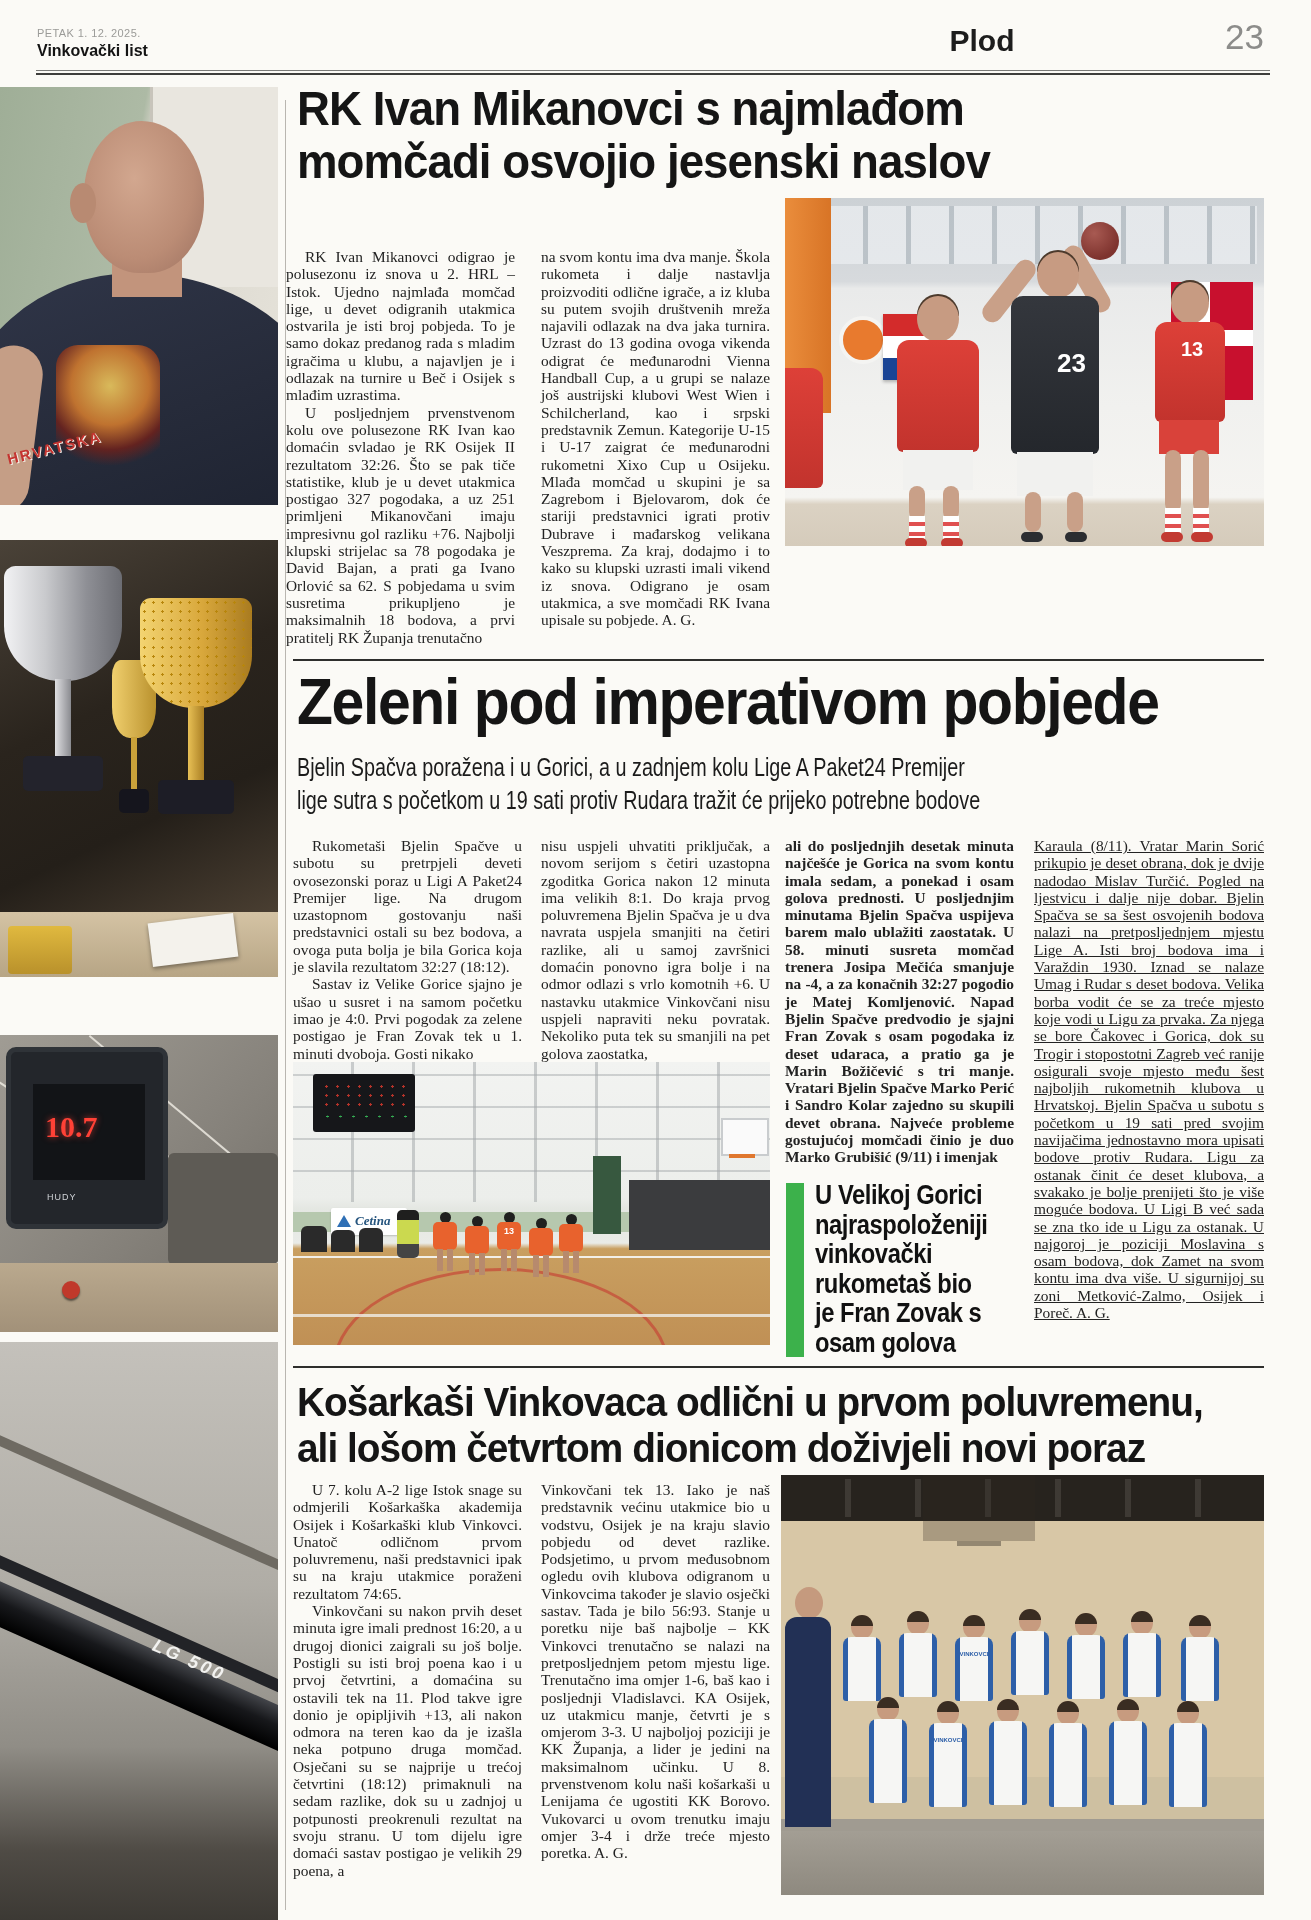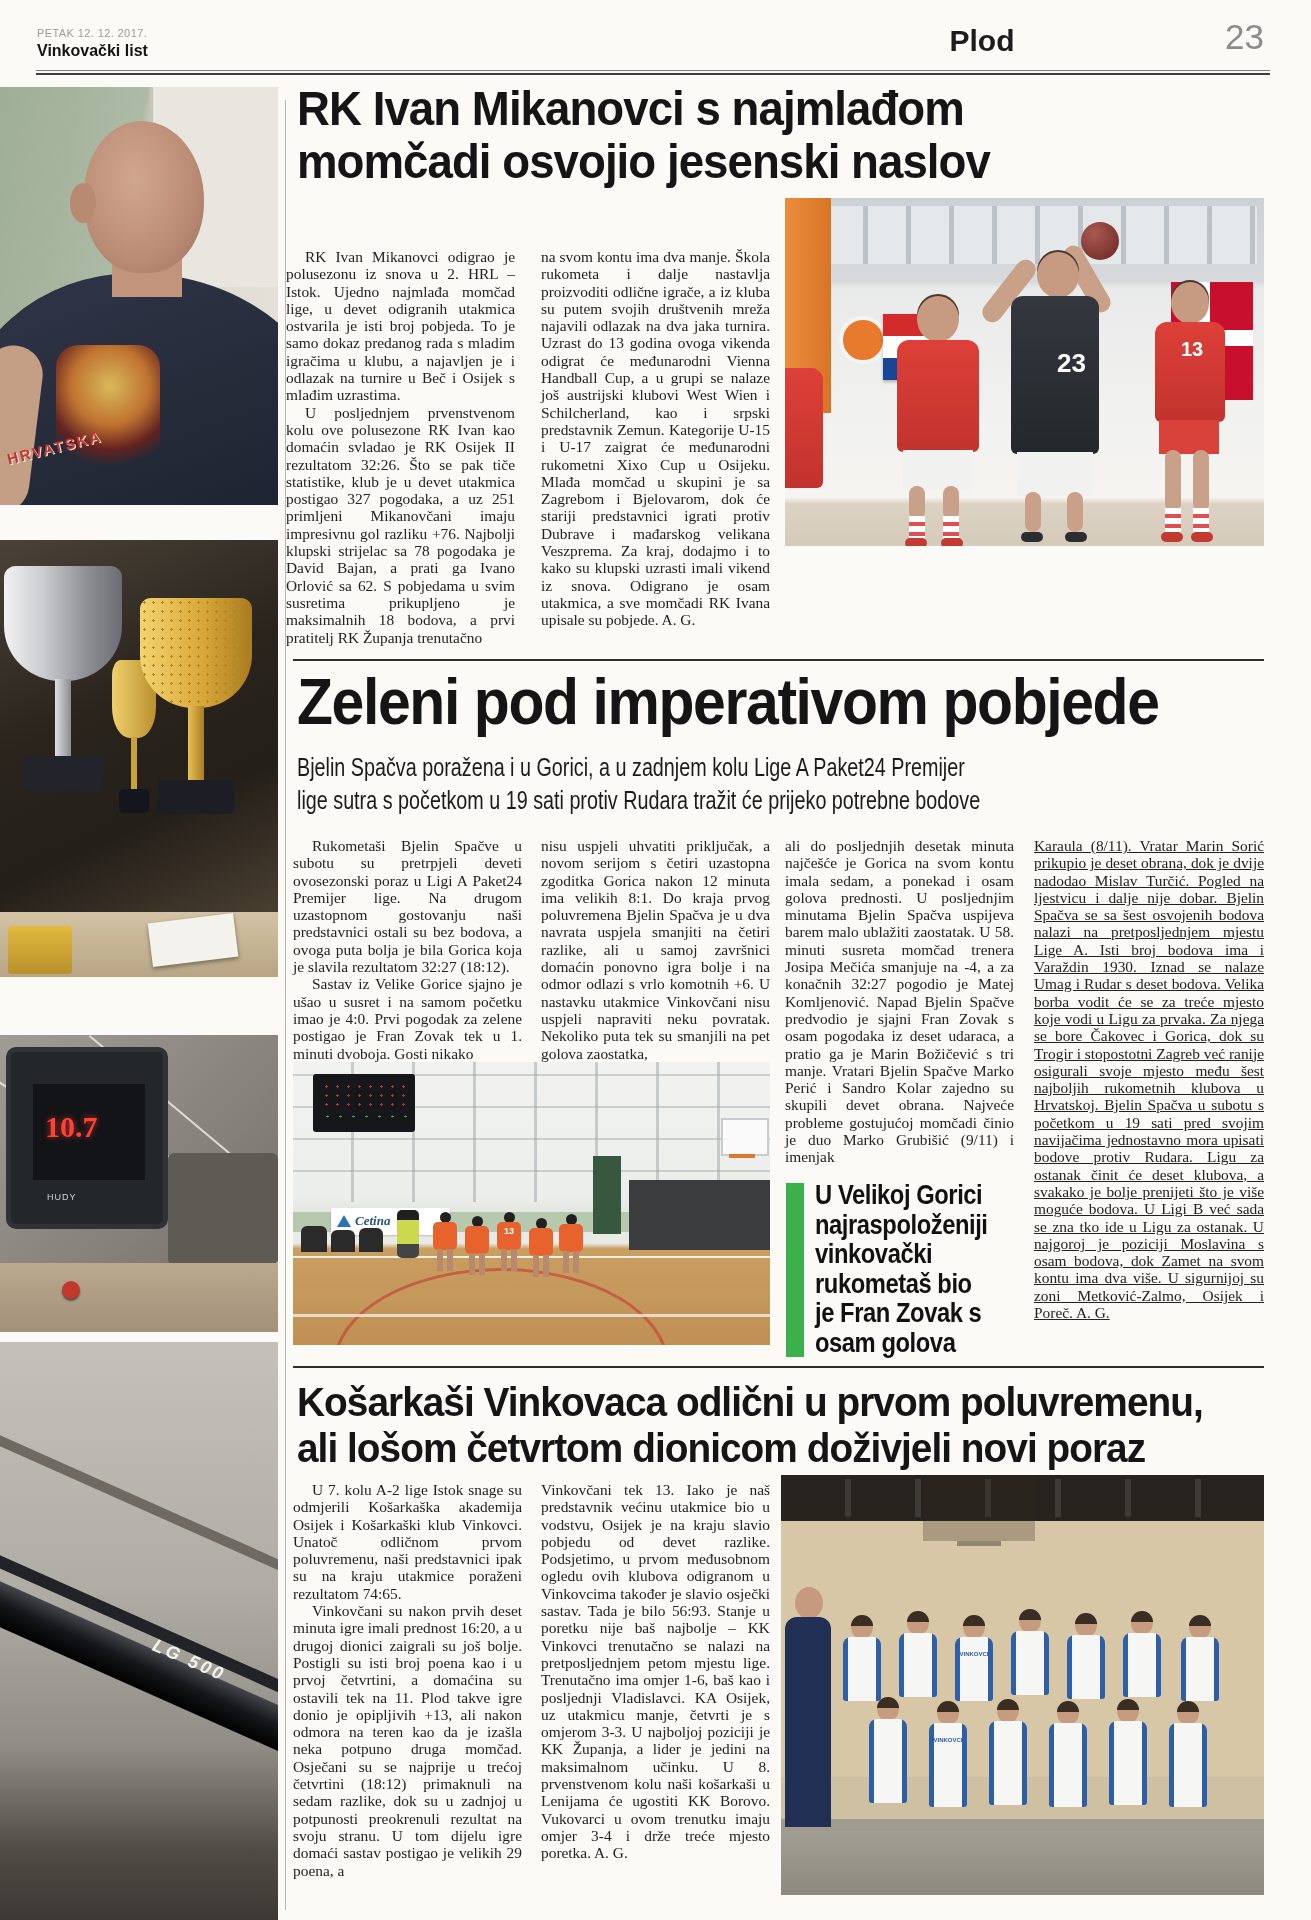--- a/index.html
+++ b/index.html
@@ -134,21 +134,21 @@
              background:repeating-linear-gradient(90deg,rgba(0,0,0,0) 0 58px,rgba(148,153,156,.55) 58px 61px),
                         repeating-linear-gradient(0deg,rgba(0,0,0,0) 0 30px,rgba(148,153,156,.5) 30px 32px);}
   .gym-band{left:0;top:150px;width:477px;height:20px;background:#b6c8ae;}
   .gym-curtain{left:300px;top:94px;width:28px;height:78px;background:#37583f;}
   .gym-dark{left:336px;top:118px;width:141px;height:70px;background:#3b3c3e;}
   .gym-score{left:20px;top:12px;width:102px;height:58px;background:#16171a;border-radius:3px;}
   .gym-score-dots{left:8px;top:8px;width:86px;height:26px;opacity:.8;
                   background:radial-gradient(#e23b2e 1.2px,rgba(0,0,0,0) 1.6px) 0 0/11px 9px;}
   .gym-score-dots2{left:8px;top:38px;width:86px;height:12px;opacity:.8;
                    background:radial-gradient(#3bd160 1.2px,rgba(0,0,0,0) 1.6px) 0 0/13px 9px;}
-  .gym-banner{left:38px;top:146px;width:76px;height:27px;background:#fff;border-radius:2px;box-shadow:0 1px 2px rgba(0,0,0,.2);padding-left:43px;}
+  .gym-banner{left:38px;top:146px;width:76px;height:27px;background:#fff;border-radius:2px;box-shadow:0 1px 2px rgba(0,0,0,.2);}
   .gym-banner-logo{left:6px;top:7px;width:0;height:0;border-left:7px solid transparent;border-right:7px solid transparent;border-bottom:12px solid #2e6fb5;}
   .gym-banner-text{left:24px;top:5px;font-family:"Liberation Serif",serif;font-style:italic;font-weight:700;
                    font-size:13px;color:#27567f;}
   .gym-board{left:428px;top:56px;width:44px;height:34px;background:#fafafa;border:2px solid #c9ccce;}
   .gym-rim{left:436px;top:92px;width:26px;height:4px;background:#e0772e;}
   .gym-floorline{left:0;top:194px;width:477px;height:2px;background:#f2efe8;}
   .gym-arc{left:40px;top:206px;width:330px;height:190px;border:3px solid rgba(198,64,52,.65);border-radius:50%;}
   .gym-sideline{left:0;top:252px;width:477px;height:3px;background:rgba(240,238,232,.8);}
   .gplayer .ghead{width:11px;height:11px;border-radius:50%;background:#20201f;left:7px;top:0;}
   .gplayer .gtorso{width:24px;height:28px;border-radius:5px;background:#e8622d;left:0;top:10px;}
@@ -172,21 +172,21 @@
   .tmp .tlabel{left:4px;top:36px;width:30px;text-align:center;font-family:"Liberation Sans",sans-serif;
                font-weight:700;font-size:6px;color:#2d5fa8;}
   .tmp.front .ttorso{height:84px;}
   .tm-floor{left:0;top:356px;width:483px;height:64px;background:linear-gradient(#a39e94,#8e897f);}
 </style>
 </head>
 <body>
 
 <div id="page">
 
-  <div class="hdr-date">PETAK 12. 12. 2017.</div>
+  <div class="hdr-date">PETAK 1. 12. 2025.</div>
   <div class="hdr-pub">Vinkovački list</div>
   <div class="hdr-section">Plod</div>
   <div class="hdr-page">23</div>
   <div class="hdr-rule"></div>
   <div class="vrule"></div>
 
   <div class="ph" id="ph-man">
     <div class="man-board"></div>
     <div class="man-shoulders"></div>
     <div class="man-neck"></div>
@@ -310,21 +310,21 @@
   <div class="subtitle">Bjelin Spačva poražena i u Gorici, a u zadnjem kolu Lige A Paket24 Premijer
 lige sutra s početkom u 19 sati protiv Rudara tražit će prijeko potrebne bodove</div>
 
   <div class="col" style="left:293px;top:837px;">
     <p class="ind">Rukometaši Bjelin Spačve u subotu su pretrpjeli deveti ovosezonski poraz u Ligi A Paket24 Premijer lige. Na drugom uzastopnom gostovanju naši predstavnici ostali su bez bodova, a ovoga puta bolja je bila Gorica koja je slavila rezultatom 32:27 (18:12).</p>
     <p class="ind">Sastav iz Velike Gorice sjajno je ušao u susret i na samom početku imao je 4:0. Prvi pogodak za zelene postigao je Fran Zovak tek u 1. minuti dvoboja. Gosti nikako</p>
   </div>
   <div class="col" style="left:541px;top:837px;">
     <p>nisu uspjeli uhvatiti priključak, a novom serijom s četiri uzastopna zgoditka Gorica nakon 12 minuta ima velikih 8:1. Do kraja prvog poluvremena Bjelin Spačva je u dva navrata uspjela smanjiti na četiri razlike, ali u samoj završnici domaćin ponovno igra bolje i na odmor odlazi s vrlo komotnih +6. U nastavku utakmice Vinkovčani nisu uspjeli napraviti neku povratak. Nekoliko puta tek su smanjili na pet golova zaostatka,</p>
   </div>
-  <div class="col" style="left:785px;top:837px;">
+  <div class="col" style="left:785px;top:837px;font-weight:bold;">
     <p>ali do posljednjih desetak minuta najčešće je Gorica na svom kontu imala sedam, a ponekad i osam golova prednosti. U posljednjim minutama Bjelin Spačva uspijeva barem malo ublažiti zaostatak. U 58. minuti susreta momčad trenera Josipa Mečića smanjuje na -4, a za konačnih 32:27 pogodio je Matej Komljenović. Napad Bjelin Spačve predvodio je sjajni Fran Zovak s osam pogodaka iz deset udaraca, a pratio ga je Marin Božičević s tri manje. Vratari Bjelin Spačve Marko Perić i Sandro Kolar zajedno su skupili devet obrana. Najveće probleme gostujućoj momčadi činio je duo Marko Grubišić (9/11) i imenjak</p>
   </div>
   <div class="col" style="left:1034px;top:837px;width:230px;text-decoration:underline;">
     <p>Karaula (8/11). Vratar Marin Sorić prikupio je deset obrana, dok je dvije nadodao Mislav Turčić. Pogled na ljestvicu i dalje nije dobar. Bjelin Spačva se sa šest osvojenih bodova nalazi na pretposljednjem mjestu Lige A. Isti broj bodova ima i Varaždin 1930. Iznad se nalaze Umag i Rudar s deset bodova. Velika borba vodit će se za treće mjesto koje vodi u Ligu za prvaka. Za njega se bore Čakovec i Gorica, dok su Trogir i stopostotni Zagreb već ranije osigurali svoje mjesto među šest najboljih rukometnih klubova u Hrvatskoj. Bjelin Spačva u subotu s početkom u 19 sati pred svojim navijačima jednostavno mora upisati bodove protiv Rudara. Ligu za ostanak činit će deset klubova, a svakako je bolje prenijeti što je više moguće bodova. U Ligi B već sada se zna tko ide u Ligu za ostanak. U najgoroj je poziciji Moslavina s osam bodova, dok Zamet na svom kontu ima dva više. U sigurnijoj su zoni Metković-Zalmo, Osijek i Poreč. A. G.</p>
   </div>
 
   <div class="ph" id="ph-gym">
     <div class="gym-truss"></div>
     <div class="gym-band"></div>
     <div class="gym-curtain"></div>

